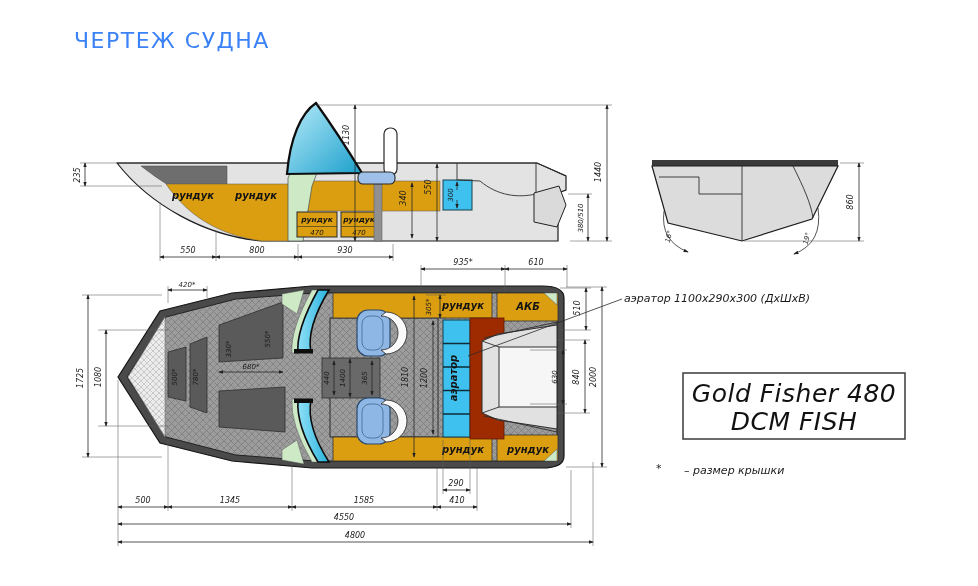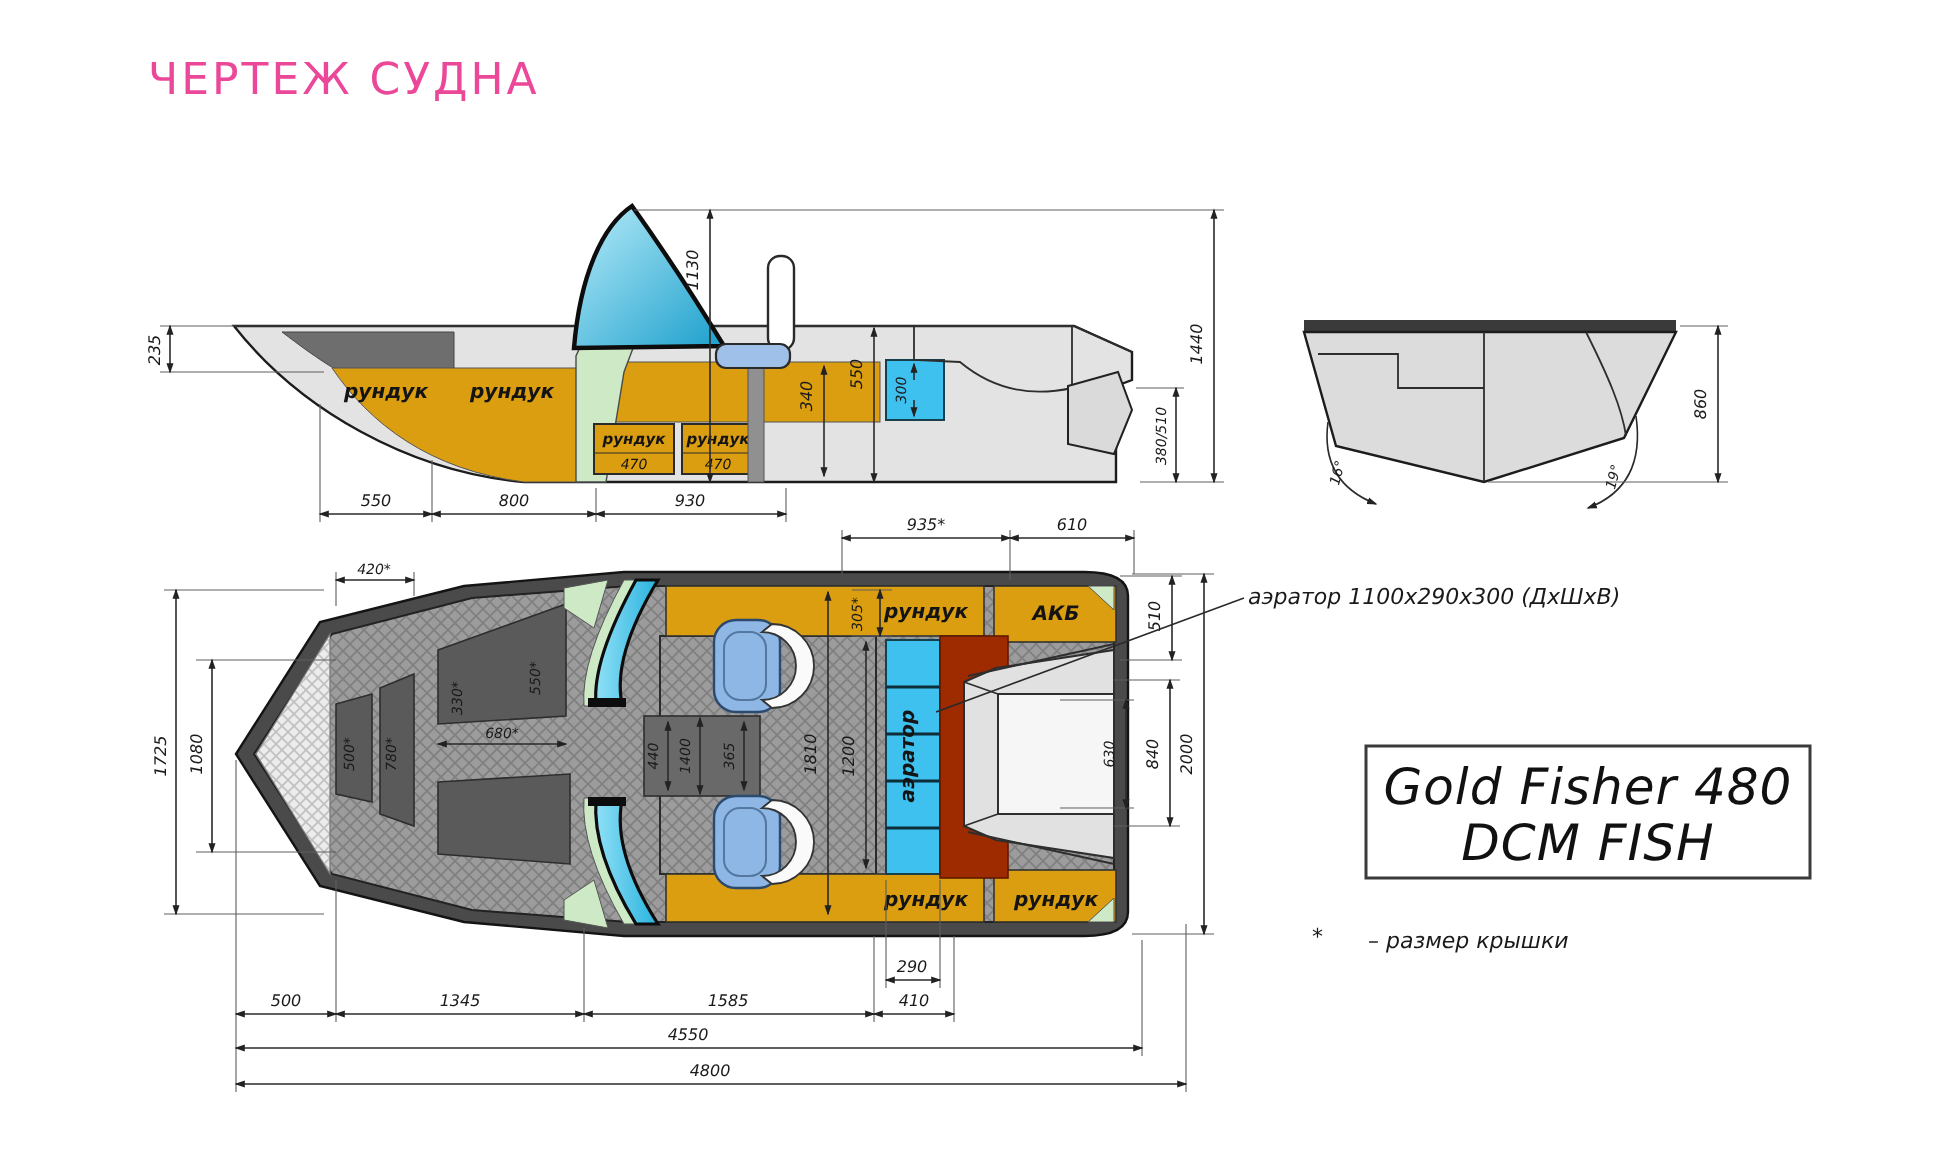--- a/index.html
+++ b/index.html
@@ -1,19 +1,19 @@
 <!DOCTYPE html>
 <html><head>
 <meta charset="utf-8">
 <style>
   html,body{margin:0;padding:0;background:#ffffff;}
   .stage{position:relative;width:978px;height:586px;background:#fff;overflow:hidden;
          font-family:"DejaVu Sans",sans-serif;}
   .page-title{position:absolute;left:74px;top:28px;font-size:22px;font-weight:500;
-              letter-spacing:1.5px;color:#ec4899;}
+              letter-spacing:1.5px;color:#3b82f6;}
   svg{position:absolute;left:0;top:0;}
   svg text{font-family:"DejaVu Sans",sans-serif;}
   .dim{font-style:italic;font-size:8px;fill:#1a1a1a;}
   .dimS{font-style:italic;font-size:7px;fill:#1a1a1a;}
   .lbl{font-style:italic;font-weight:bold;font-size:10px;fill:#141414;}
   .boxlbl{font-style:italic;font-weight:bold;font-size:7.5px;fill:#141414;}
   .boxsz{font-style:italic;font-size:7px;fill:#141414;}
   .note{font-style:italic;font-size:11px;fill:#1a1a1a;}
   .model{font-style:italic;font-size:25px;fill:#111;letter-spacing:.5px;}
   .dline{stroke:#2a2a2a;stroke-width:.8;fill:none;}

